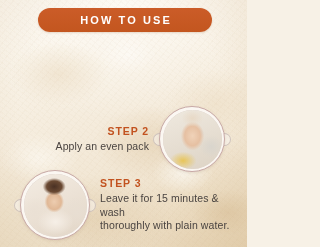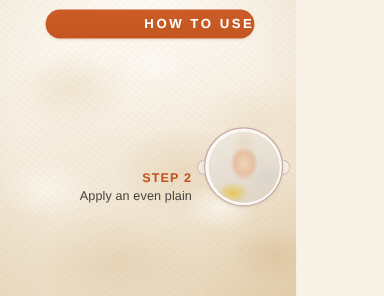--- a/index.html
+++ b/index.html
@@ -68,41 +68,41 @@
   .header-pill {
     position: absolute;
     left: 38px;
     top: 8px;
     width: 174px;
     height: 24px;
     border-radius: 12px;
     background: linear-gradient(180deg, #cb5c28 0%, #c3561f 100%);
     display: flex;
     align-items: center;
-    justify-content: flex-end;
+    justify-content: center;
     box-shadow: 0 1px 2px rgba(140,72,30,0.18);
   }
   .header-pill-text {
     color: #ffffff;
     font-size: 11px;
     font-weight: bold;
     letter-spacing: 2.1px;
     line-height: 1;
     white-space: nowrap;
     text-indent: 2.1px;
   }
 
   
   .step-row {
     position: absolute;
     display: flex;
     align-items: center;
   }
   .step-row.r1 { left: 22px;  top: 44px;  width: 210px; }
-  .step-row.r2 { left: 14px;  top: 106px; width: 222px; flex-direction: row-reverse; align-items: flex-end; }
+  .step-row.r2 { left: 3px;  top: 106px; width: 222px; flex-direction: row-reverse; }
   .step-row.r3 { left: 20px;  top: 170px; width: 215px; }
 
   
   .photo-frame {
     position: relative;
     flex: 0 0 auto;
     width: 66px;
     height: 66px;
   }
   .r3 .photo-frame { width: 70px; height: 70px; }
@@ -230,19 +230,36 @@
       <div class="frame-nub left"></div>
       <div class="frame-nub right"></div>
       <div class="frame-ring"></div>
       <div class="frame-inner">
         <div class="photo photo-2"></div>
       </div>
     </div>
     <div class="step-text">
       <div class="step-label">STEP 2</div>
       <div class="step-desc">
-        <span class="line">Apply an even plain</span>
+        <span class="line">Apply an even pack</span>
       </div>
     </div>
   </div>
 
+  <div class="step-row r3">
+    <div class="photo-frame">
+      <div class="frame-nub left"></div>
+      <div class="frame-nub right"></div>
+      <div class="frame-ring"></div>
+      <div class="frame-inner">
+        <div class="photo photo-3"></div>
+      </div>
+    </div>
+    <div class="step-text">
+      <div class="step-label">STEP 3</div>
+      <div class="step-desc">
+        <span class="line">Leave it for 15 minutes &amp; wash</span>
+        <span class="line">thoroughly with plain water.</span>
+      </div>
+    </div>
+  </div>
 
 </div>
 
 </body></html>

